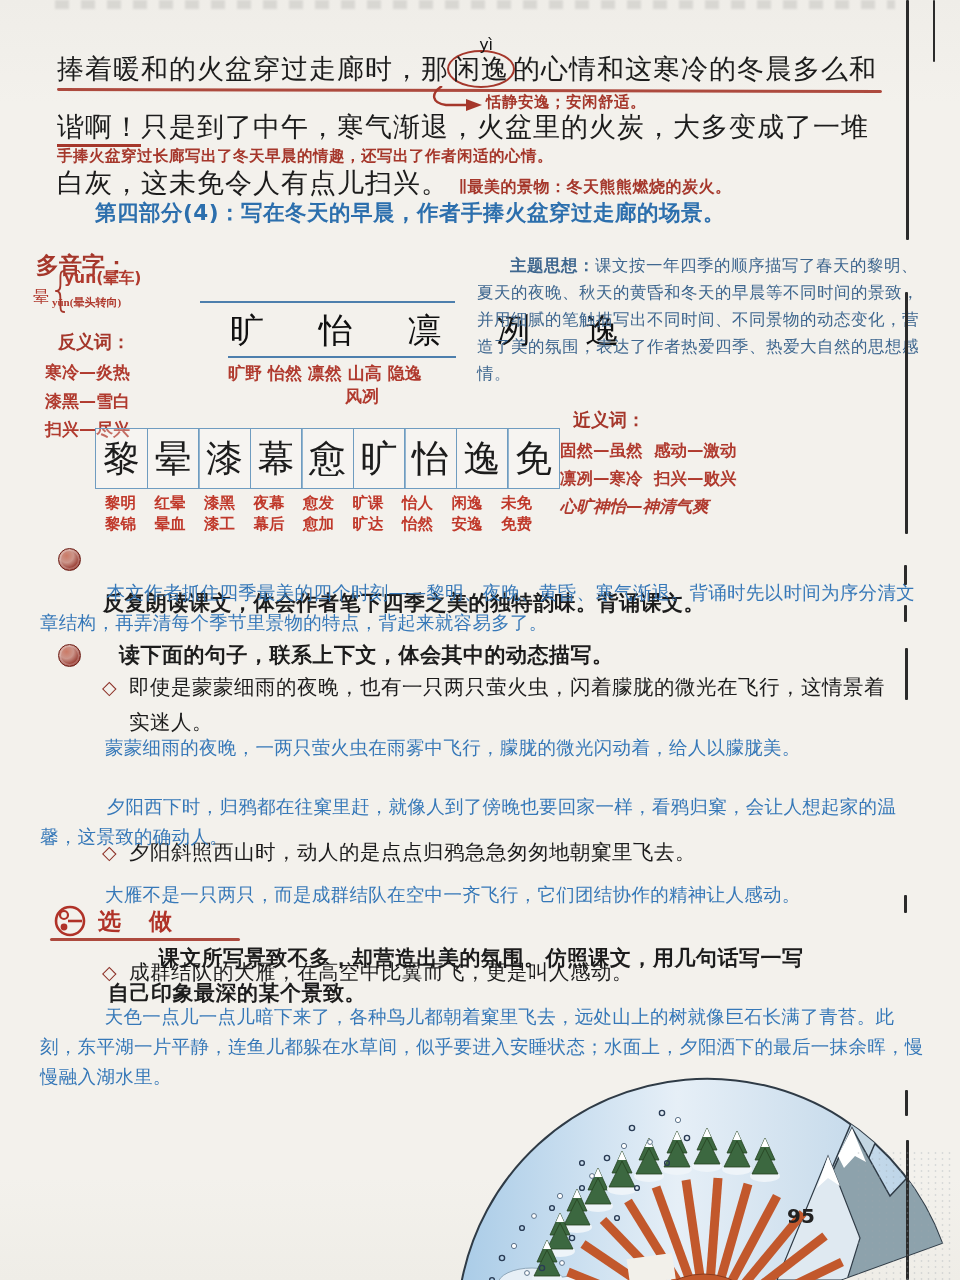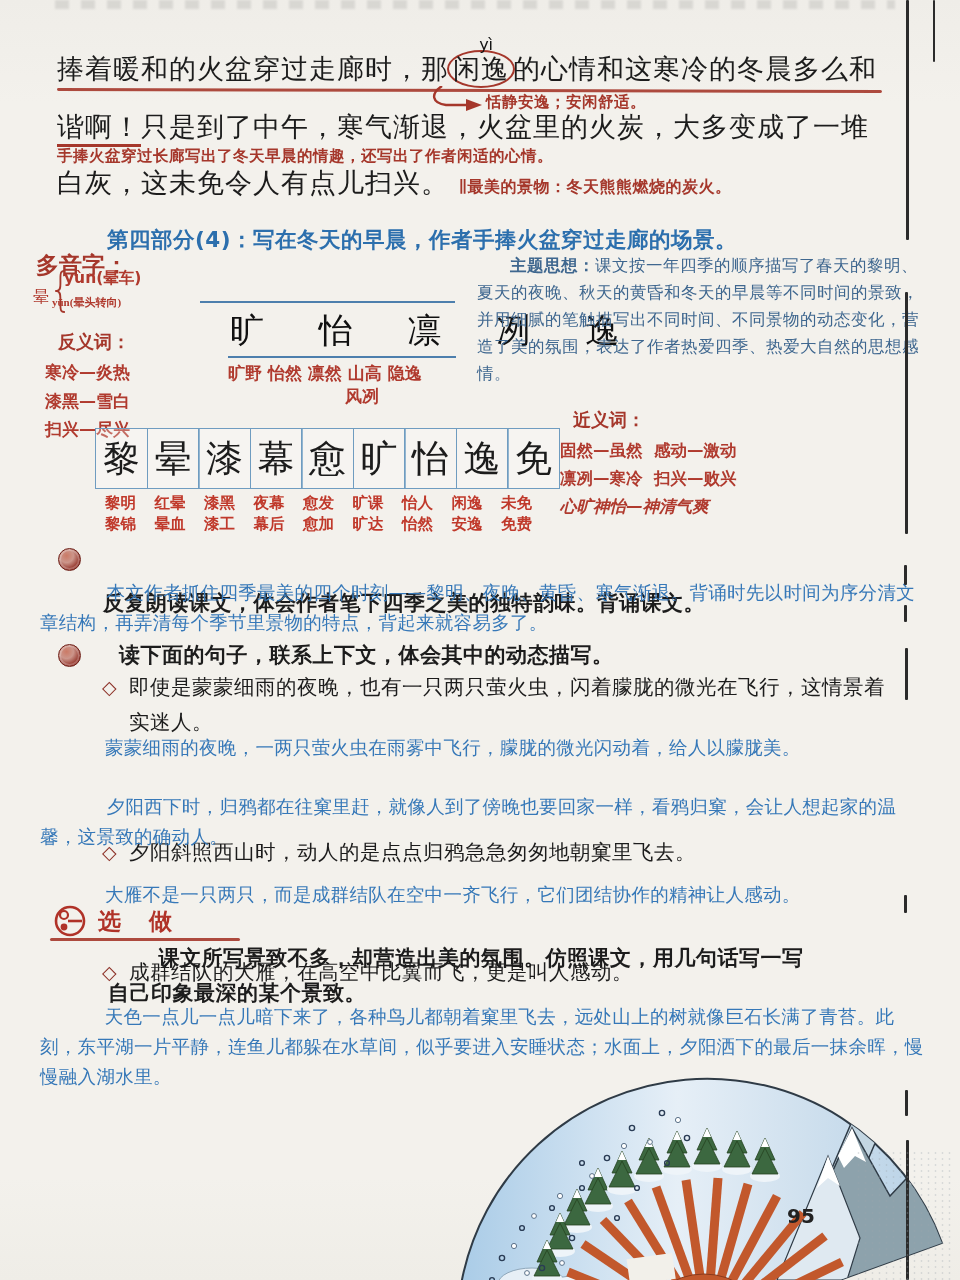--- a/index.html
+++ b/index.html
@@ -73,21 +73,21 @@
   <div class="abs kai bigline" style="left:57px;top:110px;">
     <span class="u-red">谐啊！</span><span>只是到了中午，寒气渐退，火盆里的火炭，大多变成了一堆</span>
   </div>
   <div class="abs rednote kai" style="left:57px;top:146px;">手捧火盆穿过长廊写出了冬天早晨的情趣，还写出了作者闲适的心情。</div>
 
   <div class="abs kai bigline" style="left:57px;top:166px;">
     <span>白灰，这未免令人有点儿扫兴。</span>
     <span class="rednote" style="font-size:16px;">∥最美的景物：冬天熊熊燃烧的炭火。</span>
   </div>
 
-  <div class="abs sec-header" style="left:95px;top:225px;margin-left:12px;">第四部分(4)：写在冬天的早晨，作者手捧火盆穿过走廊的场景。</div>
+  <div class="abs sec-header" style="left:95px;top:198px;">第四部分(4)：写在冬天的早晨，作者手捧火盆穿过走廊的场景。</div>
 
   <div class="abs red-b" style="left:36px;top:250px;font-size:23px;">多音字：</div>
   <div class="abs red-t kai" style="left:33px;top:287px;font-size:16px;">晕</div>
   <div class="abs brace" style="left:46px;top:262px;">{</div>
   <div class="abs red-t" style="left:64px;top:268px;font-size:15.5px;font-weight:bold;">yùn(晕车)</div>
   <div class="abs red-t" style="left:52px;top:295px;font-size:11px;font-weight:bold;font-family:Liberation Serif, serif;">yūn(晕头转向)</div>
 
   <div class="abs red-b" style="left:58px;top:330px;font-size:18px;">反义词：</div>
   <div class="abs red-t kai" style="left:45px;top:361px;font-size:17px;font-weight:bold;">寒冷—炎热</div>
   <div class="abs red-t kai" style="left:45px;top:390px;font-size:17px;font-weight:bold;">漆黑—雪白</div>

